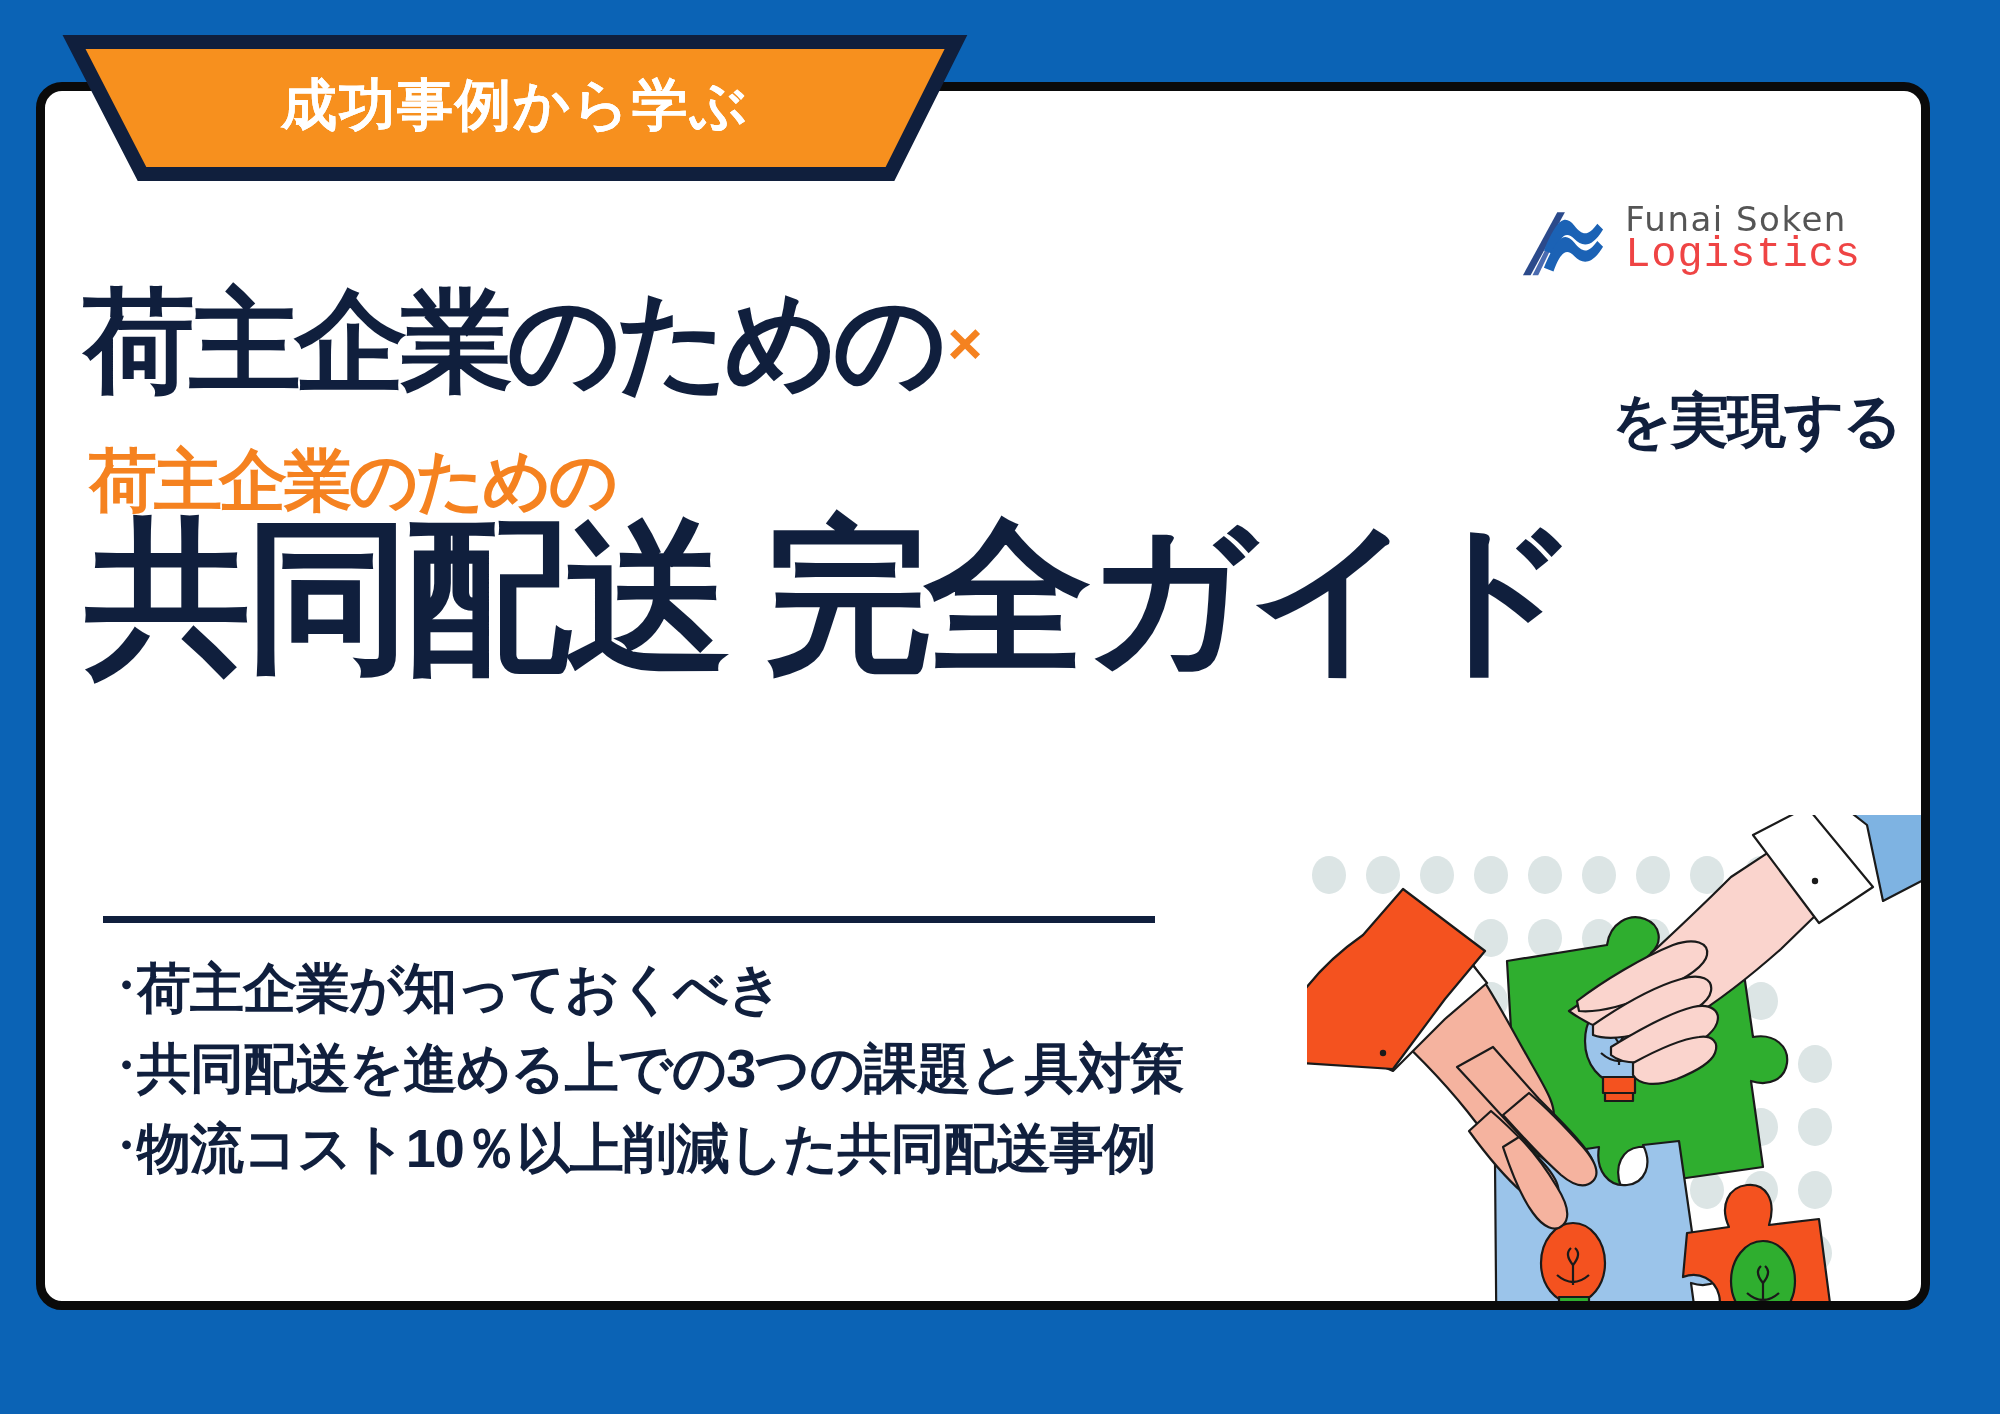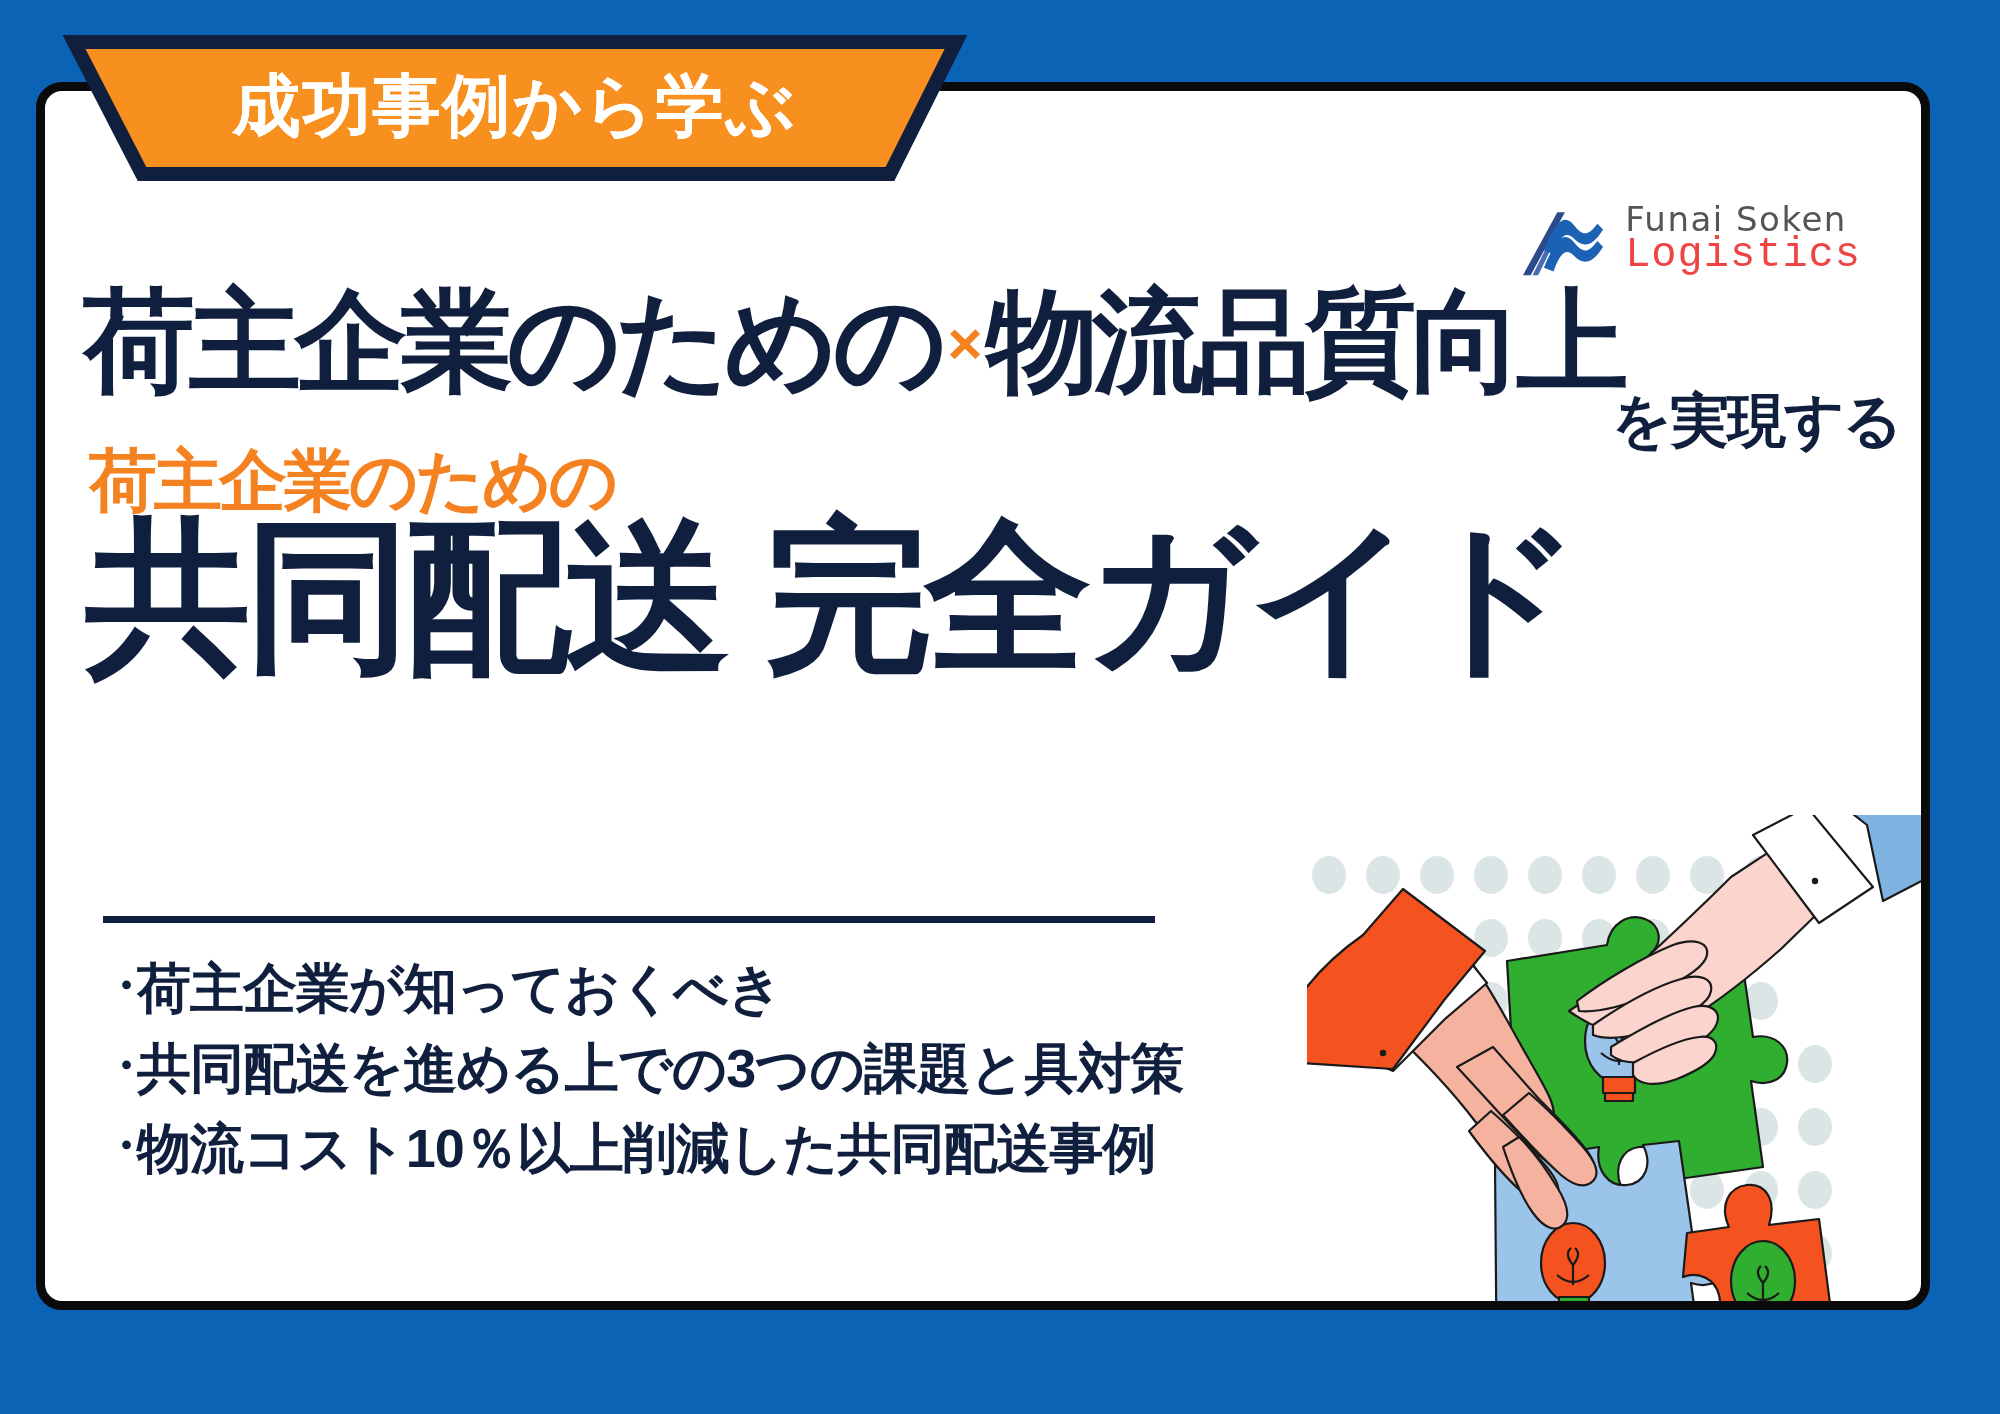--- a/index.html
+++ b/index.html
@@ -43,21 +43,21 @@
     left:70px; top:38px;
     width:890px; height:140px;
   }
   #ribbon-wrap svg{ display:block; width:100%; height:100%; overflow:visible;}
   #ribbon-label{
     position:absolute;
     left:0; top:0; width:100%; height:100%;
     display:flex; align-items:center; justify-content:center;
     color:#ffffff;
     font-weight:bold;
-    font-size:68px;
+    font-size:56px;
     letter-spacing:2px;
     padding-bottom:4px;
     text-shadow:0 0 0 #fff;
     white-space:nowrap;
   }
 
   
   #logo{
     position:absolute;
     right:60px; top:108px;
@@ -250,21 +250,20 @@
       <div id="logo-text">
         <div id="logo-line1">Funai Soken</div>
         <div id="logo-line2">Logistics</div>
       </div>
     </div>
 
     <div id="headline">
       <div id="line1">
         <span class="seg navy">荷主企業のための</span>
         <span class="x orange">×</span>
-        <span class="seg navy">物流品質向上</span>
       </div>
       <div id="line2" class="navy">を実現する</div>
       <div id="line3" class="orange">荷主企業のための</div>
       <div id="line4" class="navy">共同配送 完全ガイド</div>
     </div>
 
     <div id="divider"></div>
 
     <div id="bullets">
       <div class="bullet">

